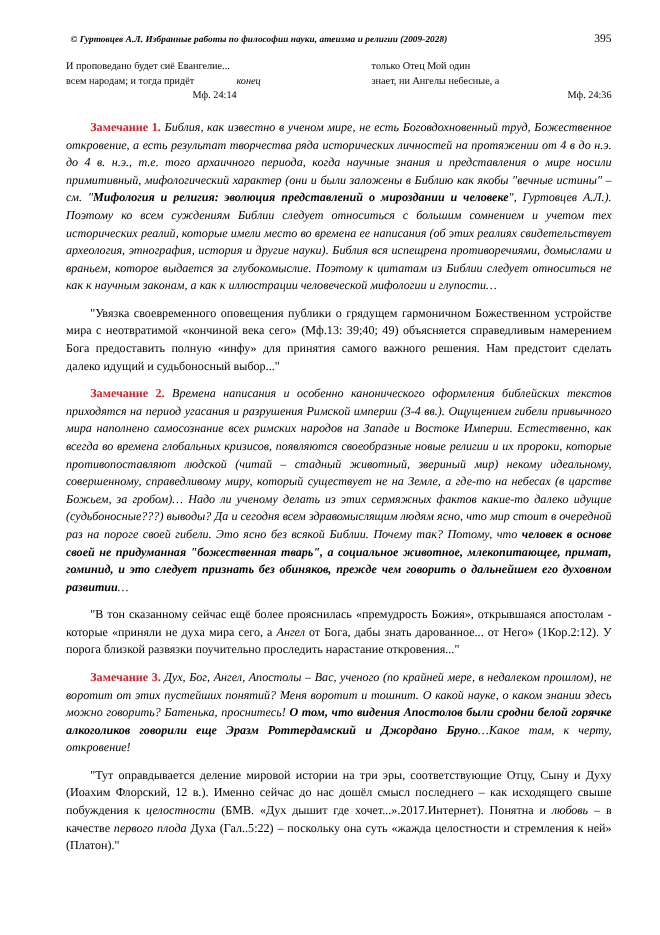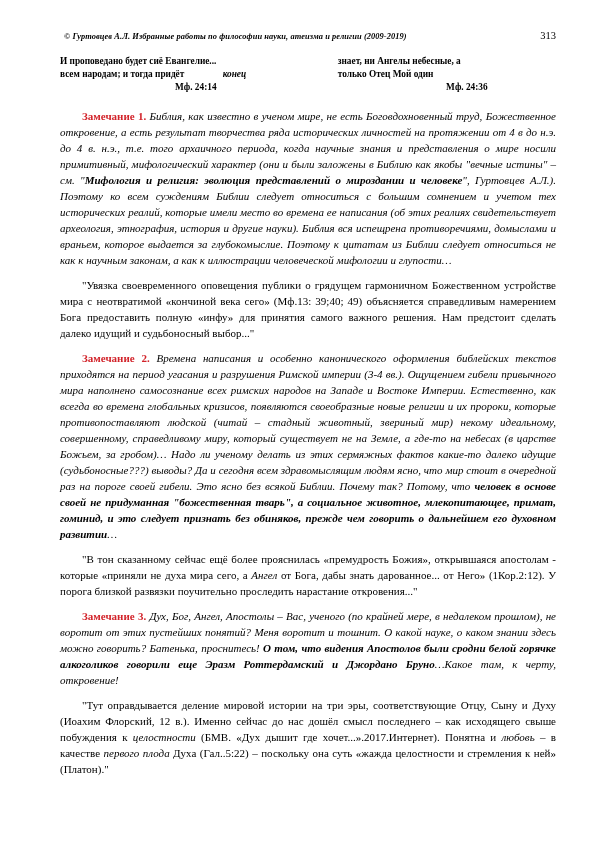--- a/index.html
+++ b/index.html
@@ -46,29 +46,29 @@
   }
 
   
   .epigraph {
     display: flex;
     justify-content: space-between;
     font-size: 9.3px;
     line-height: 1.42;
     margin-bottom: 13px;
   }
-  .epi-col { width: 47%; font-weight: bold; }
+  .epi-col { width: 47%; }
   .epi-col.left { width: 49%; }
   .epi-col.right { width: 44%; padding-left: 12px; }
   .epi-line { white-space: nowrap; }
   .epi-ref {
     text-align: center;
     margin-top: 0px;
   }
-  .epi-col.right .epi-ref { text-align: center; padding-left: 40px; }
+  .epi-col.right .epi-ref { text-align: right; padding-left: 40px; }
   .epi-col.left .epi-ref { text-align: left; padding-left: 115px; }
   em.it { font-style: italic; margin-left: 36px; }
 
   
   p.para {
     margin: 0 0 9px 0;
     font-size: 11px;
     line-height: 1.455;
     text-align: justify;
     text-indent: 22px;
@@ -92,33 +92,33 @@
   .ri {
     font-style: italic;
   }
 </style>
 </head>
 <body>
 
 <div class="page">
 
   <div class="page-header">
-    <span class="header-title">© Гуртовцев А.Л. Избранные работы по философии науки, атеизма и религии (2009-2019)</span>
-    <span class="header-pageno">313</span>
+    <span class="header-title">© Гуртовцев А.Л. Избранные работы по философии науки, атеизма и религии (2009-2028)</span>
+    <span class="header-pageno">395</span>
   </div>
 
   <div class="epigraph">
     <div class="epi-col left">
       <div class="epi-line">И проповедано будет сиё Евангелие...</div>
       <div class="epi-line"><span>всем народам;  и тогда придёт </span><em class="it">конец</em></div>
       <div class="epi-ref">Мф. 24:14</div>
     </div>
     <div class="epi-col right">
+      <div class="epi-line">только Отец Мой один</div>
       <div class="epi-line">знает, ни Ангелы небесные, а</div>
-      <div class="epi-line">только Отец Мой один</div>
       <div class="epi-ref">Мф. 24:36</div>
     </div>
   </div>
 
   <p class="para ital"><span class="note-label">Замечание 1.</span><span> Библия, как известно в ученом мире, не есть Боговдохновенный труд, Божественное откровение, а есть результат творчества ряда исторических личностей на протяжении от 4 в до н.э. до 4 в. н.э., т.е. того архаичного периода, когда научные знания и представления о мире носили примитивный, мифологический характер (они и были заложены в Библию как якобы "вечные истины" – см. "</span><span class="bi">Мифология и религия: эволюция представлений о мироздании и человеке</span><span>", Гуртовцев А.Л.). Поэтому ко всем суждениям Библии следует относиться с большим сомнением и учетом тех исторических реалий, которые имели место во времена ее написания (об этих реалиях свидетельствует археология, этнография, история и другие науки). Библия вся испещрена противоречиями, домыслами и враньем, которое выдается за глубокомыслие. Поэтому к цитатам из Библии следует относиться не как к научным законам, а как к иллюстрации человеческой мифологии и глупости…</span></p>
 
   <p class="para roman">"Увязка своевременного оповещения публики о грядущем гармоничном Божественном устройстве мира  с неотвратимой «кончиной века сего» (Мф.13: 39;40; 49) объясняется справедливым намерением Бога предоставить полную «инфу» для принятия самого важного решения. Нам предстоит сделать далеко идущий и судьбоносный выбор..."</p>
 
   <p class="para ital"><span class="note-label">Замечание 2.</span><span> Времена написания и особенно канонического оформления библейских текстов приходятся на период угасания и разрушения Римской империи (3-4 вв.). Ощущением гибели привычного мира наполнено самосознание всех римских народов на Западе и Востоке Империи. Естественно, как всегда во времена глобальных кризисов, появляются своеобразные новые религии и их пророки, которые противопоставляют людской (читай – стадный животный, звериный мир) некому идеальному, совершенному, справедливому миру, который существует не на Земле, а где-то на небесах (в царстве Божьем, за гробом)… Надо ли ученому делать из этих сермяжных фактов какие-то далеко идущие (судьбоносные???) выводы? Да и сегодня всем здравомыслящим людям ясно, что мир стоит в очередной раз на пороге своей гибели. Это ясно без всякой Библии. Почему так? Потому, что </span><span class="bi">человек в основе своей не придуманная "божественная тварь", а социальное животное, млекопитающее, примат, гоминид, и это следует признать без обиняков, прежде чем говорить о дальнейшем его духовном развитии</span><span>…</span></p>
 

